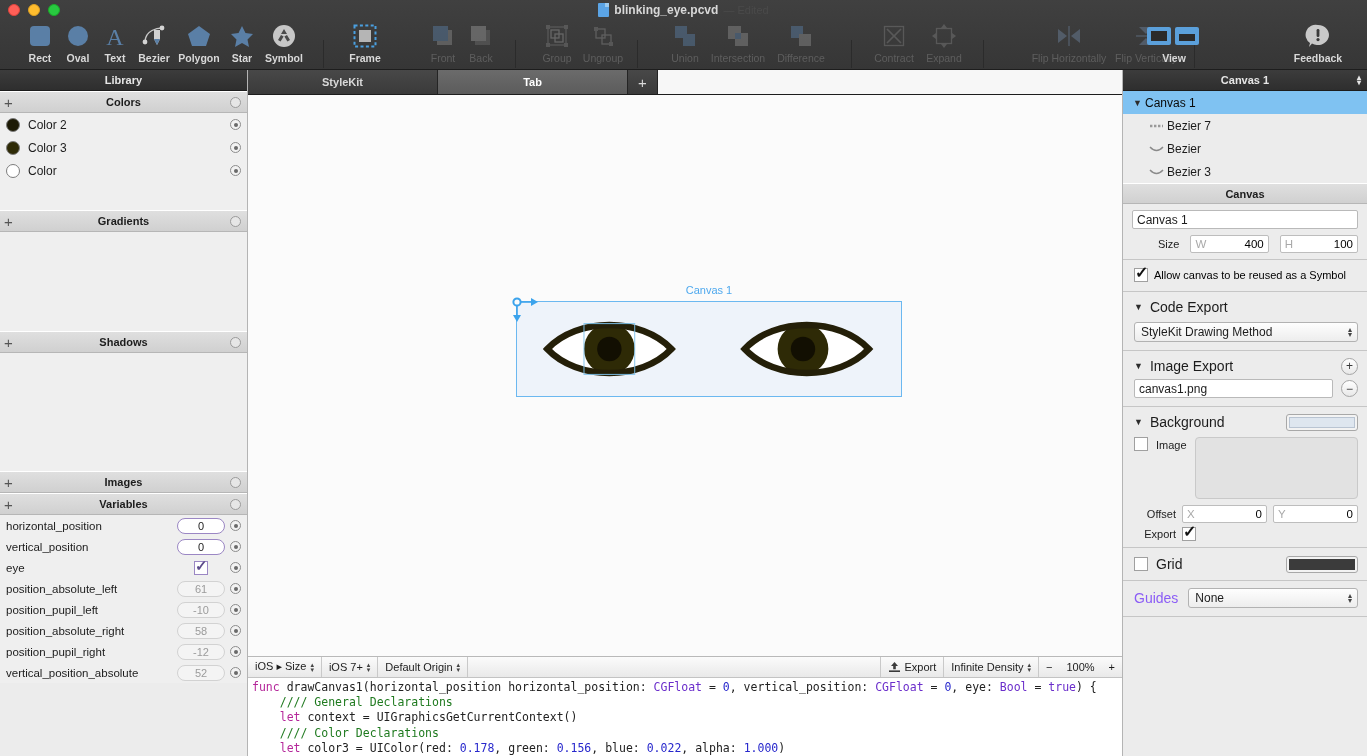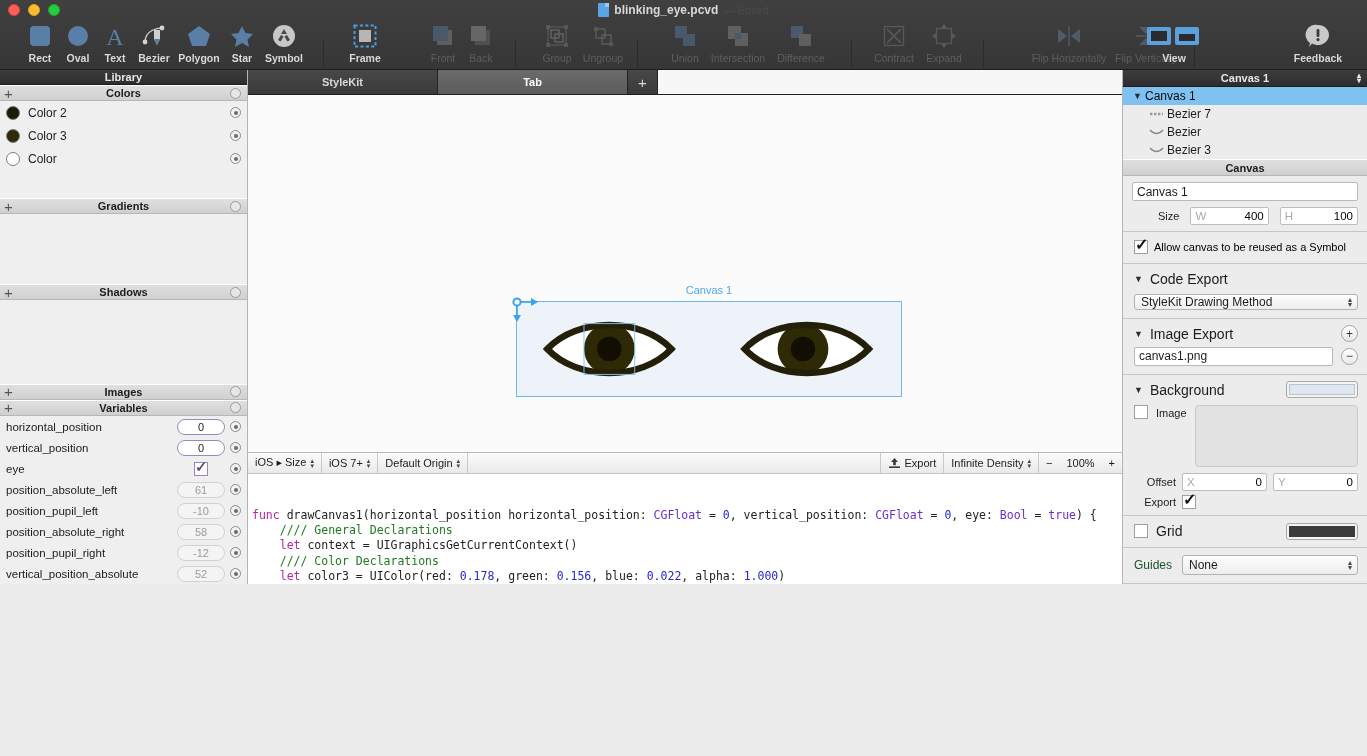--- a/index.html
+++ b/index.html
@@ -3,21 +3,21 @@
 <meta charset="utf-8">
 <style>
   * { box-sizing: border-box; margin:0; padding:0; }
   html,body { width:1367px; height:756px; overflow:hidden; }
   body {
     font-family: "Liberation Sans", sans-serif;
     font-size: 11px;
     background: #ececec;
     -webkit-font-smoothing: antialiased;
   }
-  .app { position:relative; width:1367px; height:584px; display:flex; flex-direction:column; }
+  .app { position:relative; width:1367px; height:756px; display:flex; flex-direction:column; }
 
   
   .toolbar {
     height:70px; background:#3a3a3a;
     background: linear-gradient(to bottom,#404040 0%,#363636 100%);
     position:relative; flex:0 0 70px;
     border-bottom:1px solid #1d1d1d;
   }
   .traffic { position:absolute; left:8px; top:4px; display:flex; gap:8px; }
   .light { width:12px; height:12px; border-radius:50%; }
@@ -135,21 +135,21 @@
   }
   .cbtn{
     display:flex; align-items:center; gap:4px; padding:0 7px;
     font-size:11px; color:#1c1c1c; border-right:1px solid #c9c9c9;
     white-space:nowrap;
   }
   .stepper{ display:inline-flex; flex-direction:column; line-height:5px; font-size:7px; color:#444;}
   .cspring{ flex:1 1 auto; border-right:1px solid #c9c9c9;}
   .codetext{
     flex:1 1 auto; font-family:"DejaVu Sans Mono", monospace; font-size:11.5px;
-    line-height:15.2px; padding:2px 0 0 4px; white-space:pre; overflow:hidden; color:#222;margin-top:32px;
+    line-height:15.2px; padding:2px 0 0 4px; white-space:pre; overflow:hidden; color:#222;
   }
   .k-kw{ color:#b5279a; } .k-type{ color:#6b2ecb; } .k-num{ color:#2727cc; }
   .k-cmt{ color:#1f7a1f; } .k-fn{ color:#222; }
 
   
   .right{ width:245px; flex:0 0 245px; background:#ececec; border-left:1px solid #b4b4b4;
           display:flex; flex-direction:column; }
   .rtitle{
     height:21px; background:linear-gradient(to bottom,#3c3c3c,#2e2e2e);
     color:#e6e6e6; font-size:11px; font-weight:bold;
@@ -208,21 +208,21 @@
   }
   .swatchbox .inner{ width:100%; height:100%; }
   .imgrow{ display:flex; gap:8px; padding:2px 9px 0 11px; align-items:flex-start; }
   .imgwell{
     flex:1 1 auto; height:62px; background:#e2e2e2; border:1px solid #c9c9c9; border-radius:4px;
   }
   .imglab{ font-size:11px; color:#1c1c1c; padding-top:2px;}
   .offsetrow{ display:flex; align-items:center; gap:6px; padding:6px 9px 0 11px;}
   .offsetrow .lbl2{ font-size:11px; color:#1c1c1c; width:42px; text-align:right;}
   .guiderow{ display:flex; align-items:center; gap:10px; padding:7px 9px 8px 11px;}
-  .guiderow .t{ font-size:12px; color:#14532d;}
+  .guiderow .t{ font-size:14px; color:#8b5cf6;}
   .guiderow .popup{ margin:0; flex:1 1 auto;}
   .grid-head{ display:flex; align-items:center; gap:8px; padding:8px 9px 8px 11px; position:relative;}
   .grid-head .t{ font-size:14px; color:#1c1c1c;}
 </style>
 </head>
 <body>
 
 <div class="app">
 
   <div class="toolbar">

